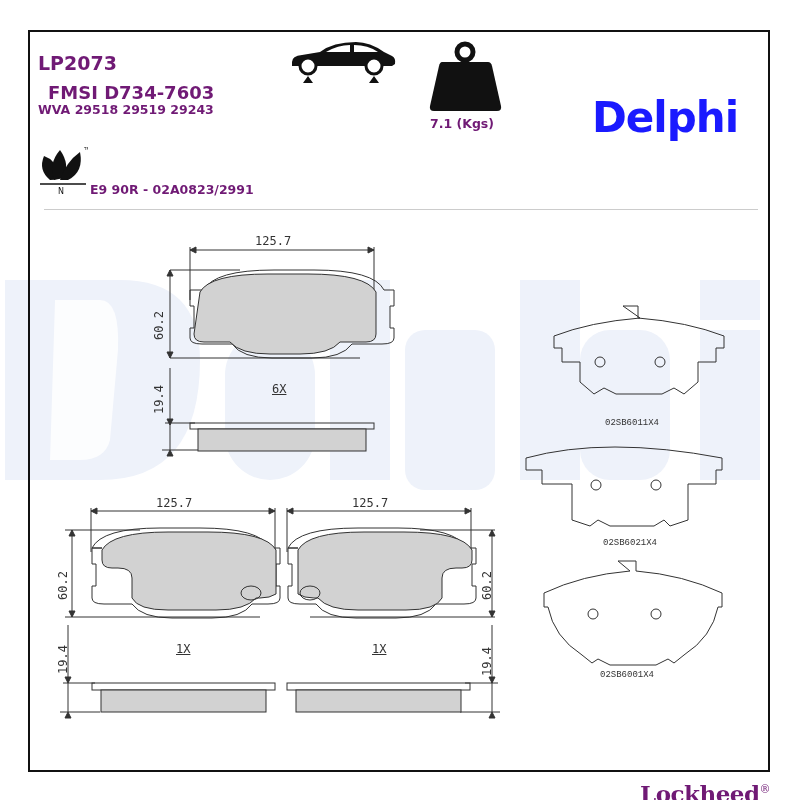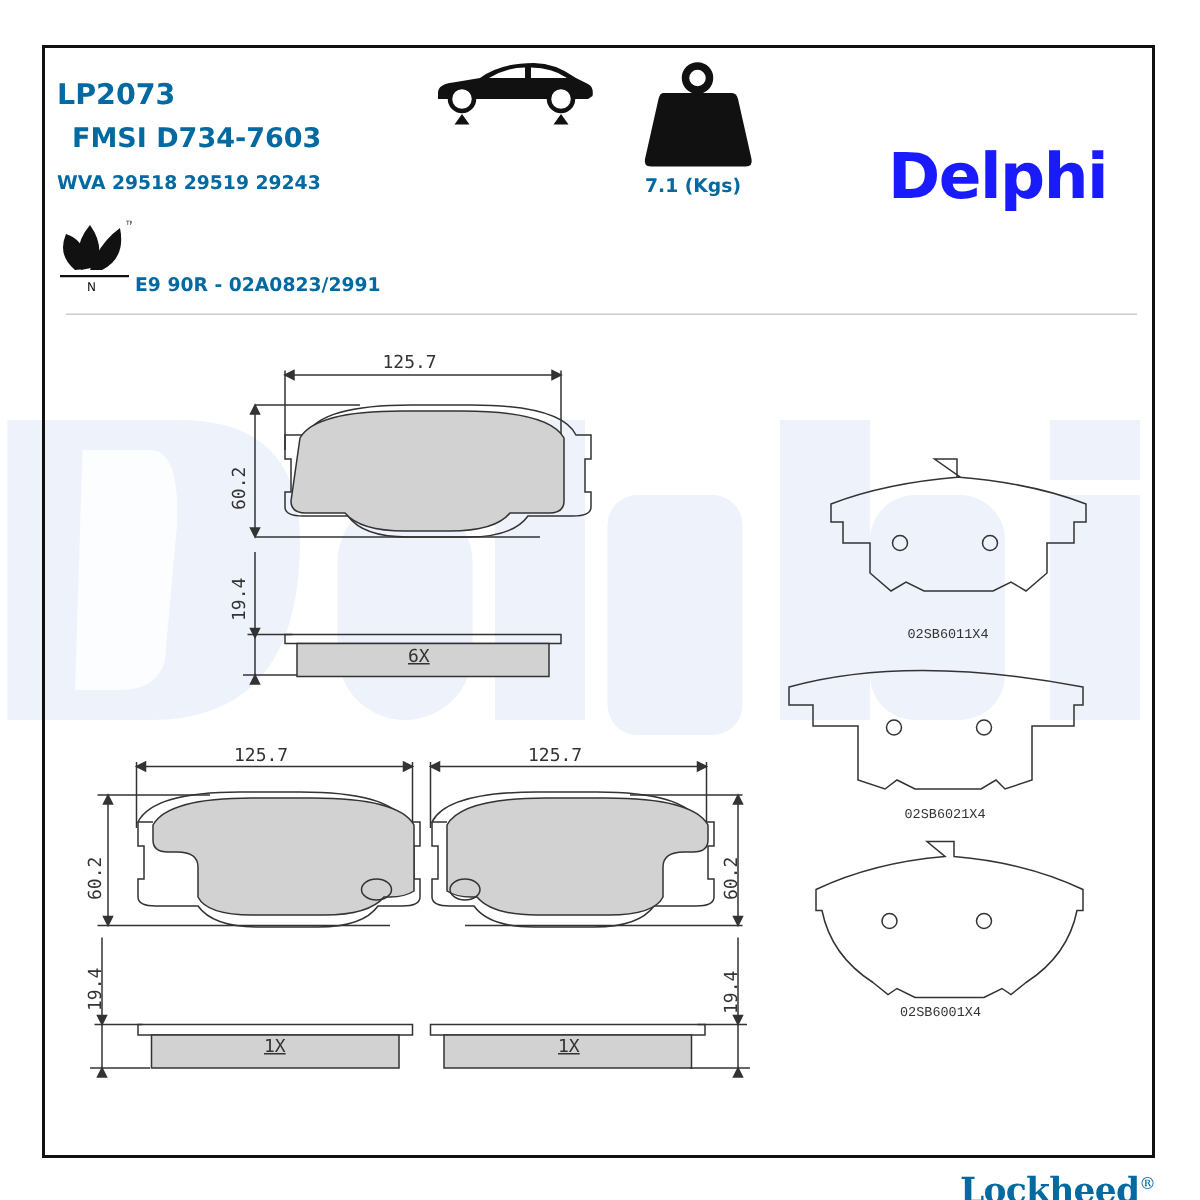--- a/index.html
+++ b/index.html
@@ -1,31 +1,31 @@
 <!DOCTYPE html>
 <html><head>
 <meta charset="utf-8">
 <style>
   html,body{margin:0;padding:0;background:#fff;}
   body{width:800px;height:800px;position:relative;overflow:hidden;font-family:"DejaVu Sans","Liberation Sans",sans-serif;}
   .frame{position:absolute;left:28px;top:30px;width:742px;height:742px;border:2.5px solid #111;box-sizing:border-box;}
   .wm{position:absolute;left:0;top:270px;width:800px;height:220px;pointer-events:none;}
-  .t{position:absolute;color:#0369a1;font-weight:bold;white-space:nowrap;}
+  .t{position:absolute;color:#701a75;font-weight:bold;white-space:nowrap;}
   .part{left:38px;top:52px;font-size:19px;}
   .fmsi{left:48px;top:82px;font-size:18px;}
-  .wva{left:38px;top:114px;font-size:12.5px;}
+  .wva{left:38px;top:102px;font-size:12.5px;}
   .weight{left:430px;top:116px;font-size:12.5px;}
   .ece{left:90px;top:182px;font-size:12.5px;}
   .delphi{left:592px;top:58px;font-size:42px;font-weight:900;color:#1a1aff;font-family:"DejaVu Sans",sans-serif;letter-spacing:-1px;margin-top:35px;}
   .lockheed{left:640px;top:780px;font-size:23px;font-family:"DejaVu Serif",serif;font-weight:bold;letter-spacing:-0.5px;}
   .lockheed sup{font-size:11px;font-weight:normal;}
   .sep{position:absolute;left:44px;top:209px;width:714px;height:1px;background:#ccc;}
   .dim{position:absolute;font-family:"DejaVu Sans Mono","Liberation Mono",monospace;font-size:12px;color:#333;white-space:nowrap;}
   .vert{transform:rotate(-90deg);transform-origin:left top;}
-  .qty{text-decoration:underline;margin-top:48px;}
+  .qty{text-decoration:underline;}
   .code{position:absolute;font-family:Liberation Mono, monospace;font-size:9px;color:#333;}
   svg.draw{position:absolute;left:0;top:0;}
 </style>
 </head>
 <body>
 
 <div class="wm">
   <svg width="800" height="220" viewBox="0 0 800 220">
     <g fill="#eef2fa">
       <path d="M5 10 H120 Q200 10 200 90 Q200 210 100 210 H5 Z"></path>

